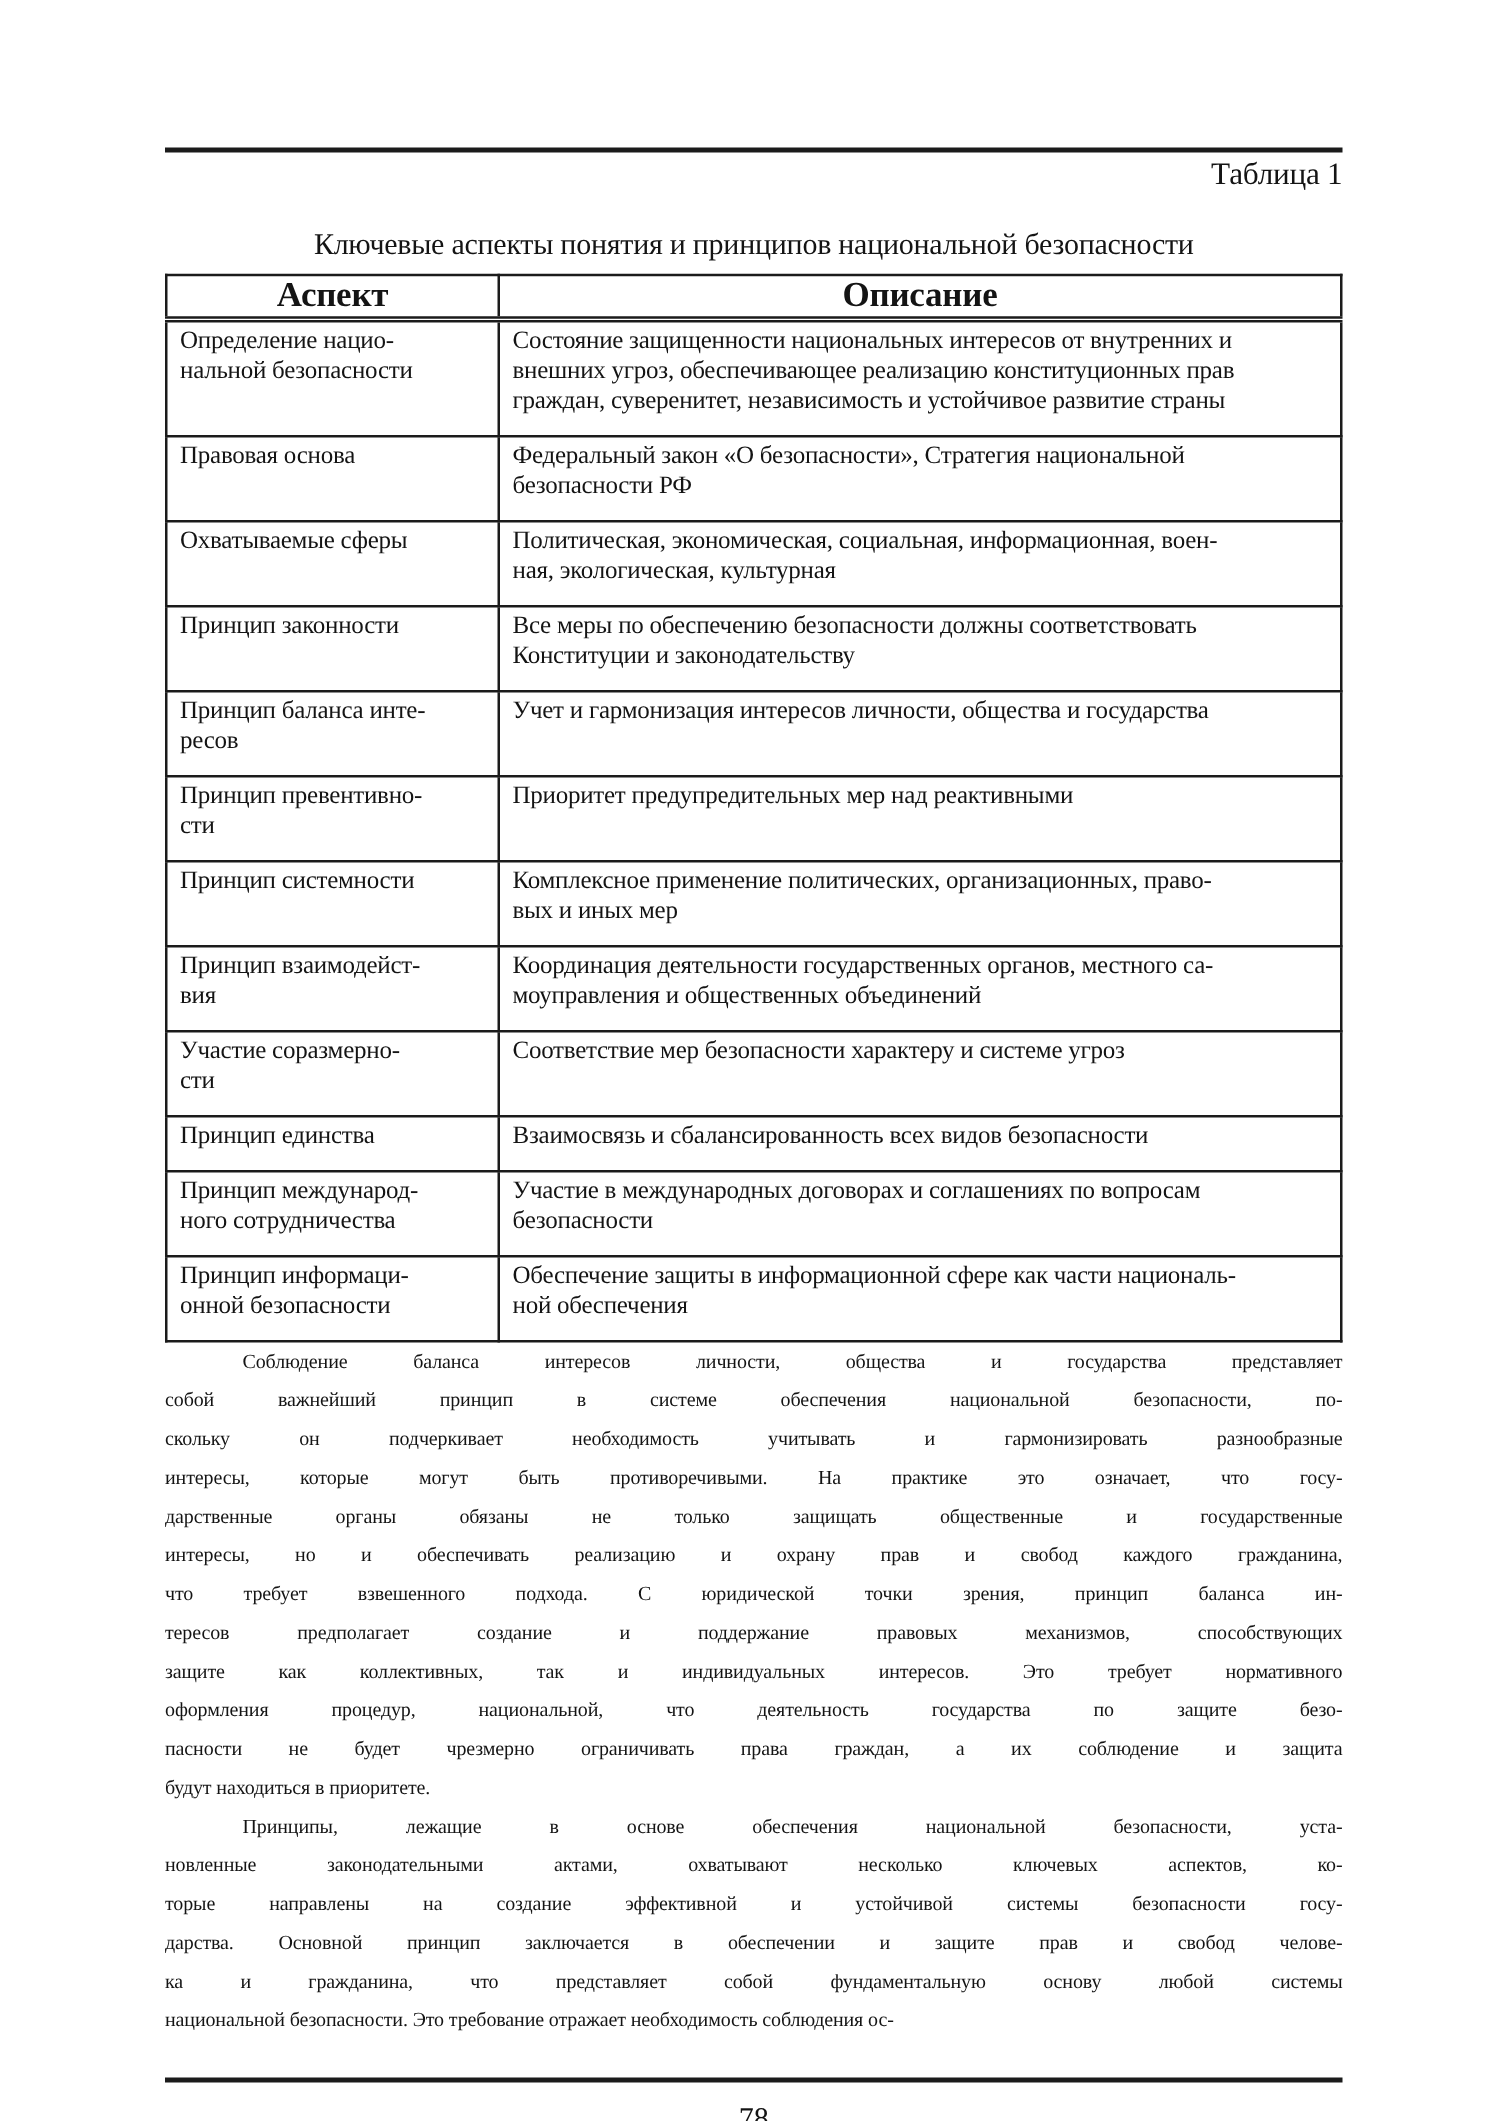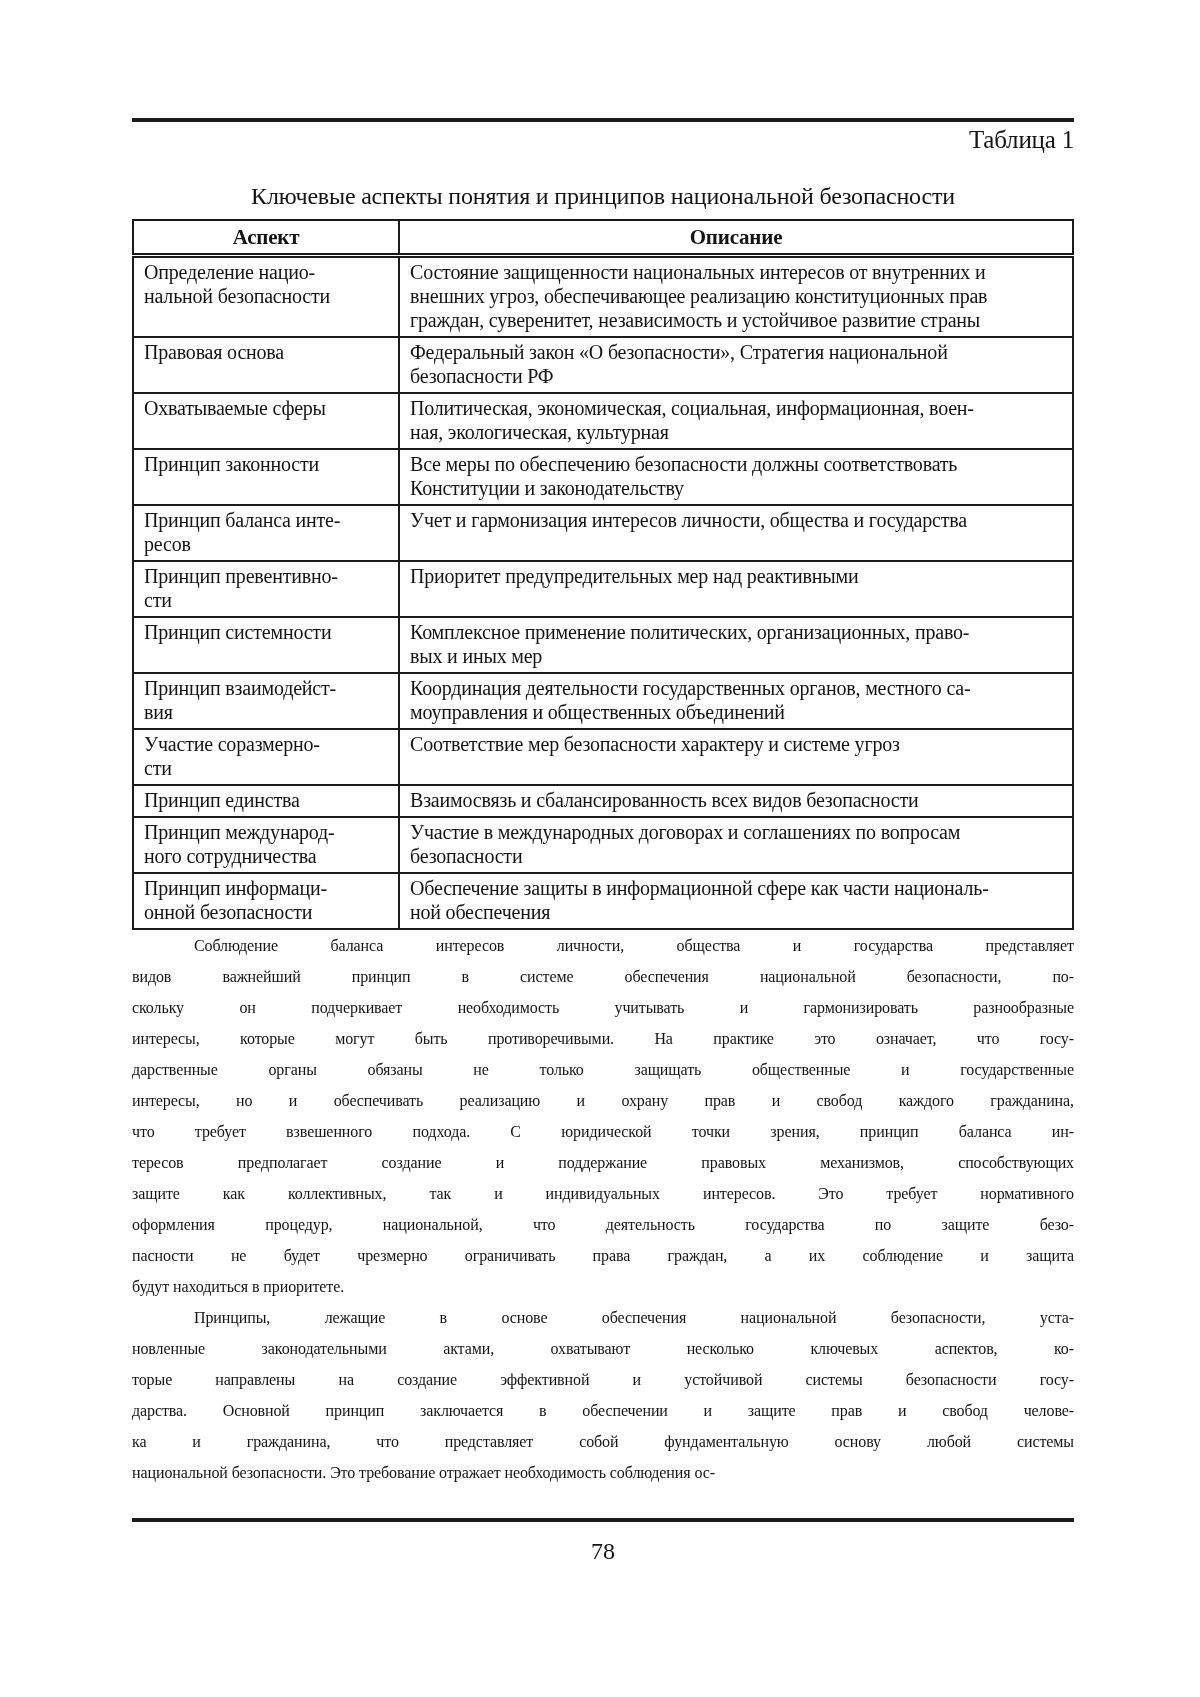--- a/index.html
+++ b/index.html
@@ -40,26 +40,26 @@
     border-collapse: collapse;
     margin-top: 9px;
     font-size: 20px;
     line-height: 24px;
     letter-spacing: -0.2px;
     table-layout: fixed;
   }
   table.key-table th, table.key-table td {
     border: 2px solid #1b1b1b;
     vertical-align: top;
-    padding: 2px 8px 4px 10px;
+    padding: 2px 8px 16px 10px;
   }
   table.key-table th {
     text-align: center;
     font-weight: bold;
-    font-size: 21px;
+    font-size: 28px;
     padding: 4px 8px;
     border-bottom: 5px double #1b1b1b;
   }
   .col-aspect { width: 248px; }
   .cline { white-space: nowrap; }
   .body-text {
     font-size: 16px;
     line-height: 31px;
     letter-spacing: -0.1px;
   }
@@ -207,21 +207,21 @@
             <div class="cline">Обеспечение защиты в информационной сфере как части националь-</div>
             <div class="cline">ной обеспечения</div>
           </td>
         </tr>
       </tbody>
   </table>
 
   <div class="body-text">
       <div class="para">
         <div class="pline first">Соблюдение баланса интересов личности, общества и государства представляет</div>
-        <div class="pline">видов важнейший принцип в системе обеспечения национальной безопасности, по-</div>
+        <div class="pline">собой важнейший принцип в системе обеспечения национальной безопасности, по-</div>
         <div class="pline">скольку он подчеркивает необходимость учитывать и гармонизировать разнообразные</div>
         <div class="pline">интересы, которые могут быть противоречивыми. На практике это означает, что госу-</div>
         <div class="pline">дарственные органы обязаны не только защищать общественные и государственные</div>
         <div class="pline">интересы, но и обеспечивать реализацию и охрану прав и свобод каждого гражданина,</div>
         <div class="pline">что требует взвешенного подхода. С юридической точки зрения, принцип баланса ин-</div>
         <div class="pline">тересов предполагает создание и поддержание правовых механизмов, способствующих</div>
         <div class="pline">защите как коллективных, так и индивидуальных интересов. Это требует нормативного</div>
         <div class="pline">оформления процедур, национальной, что деятельность государства по защите безо-</div>
         <div class="pline">пасности не будет чрезмерно ограничивать права граждан, а их соблюдение и защита</div>
         <div class="pline last">будут находиться в приоритете.</div>

